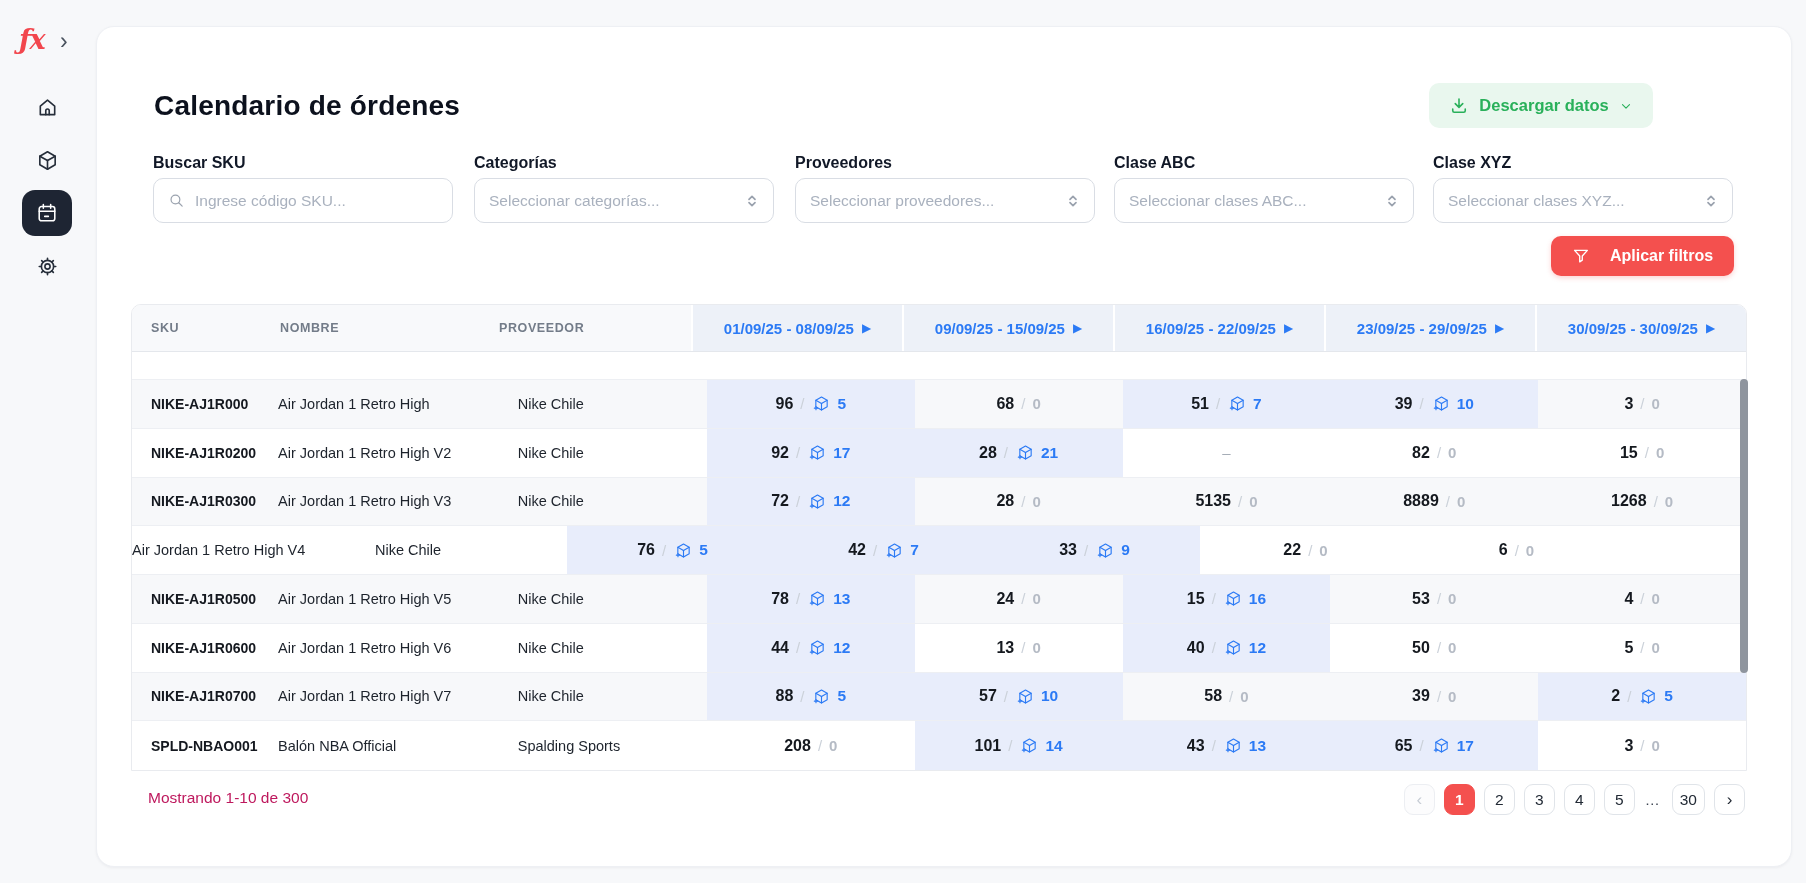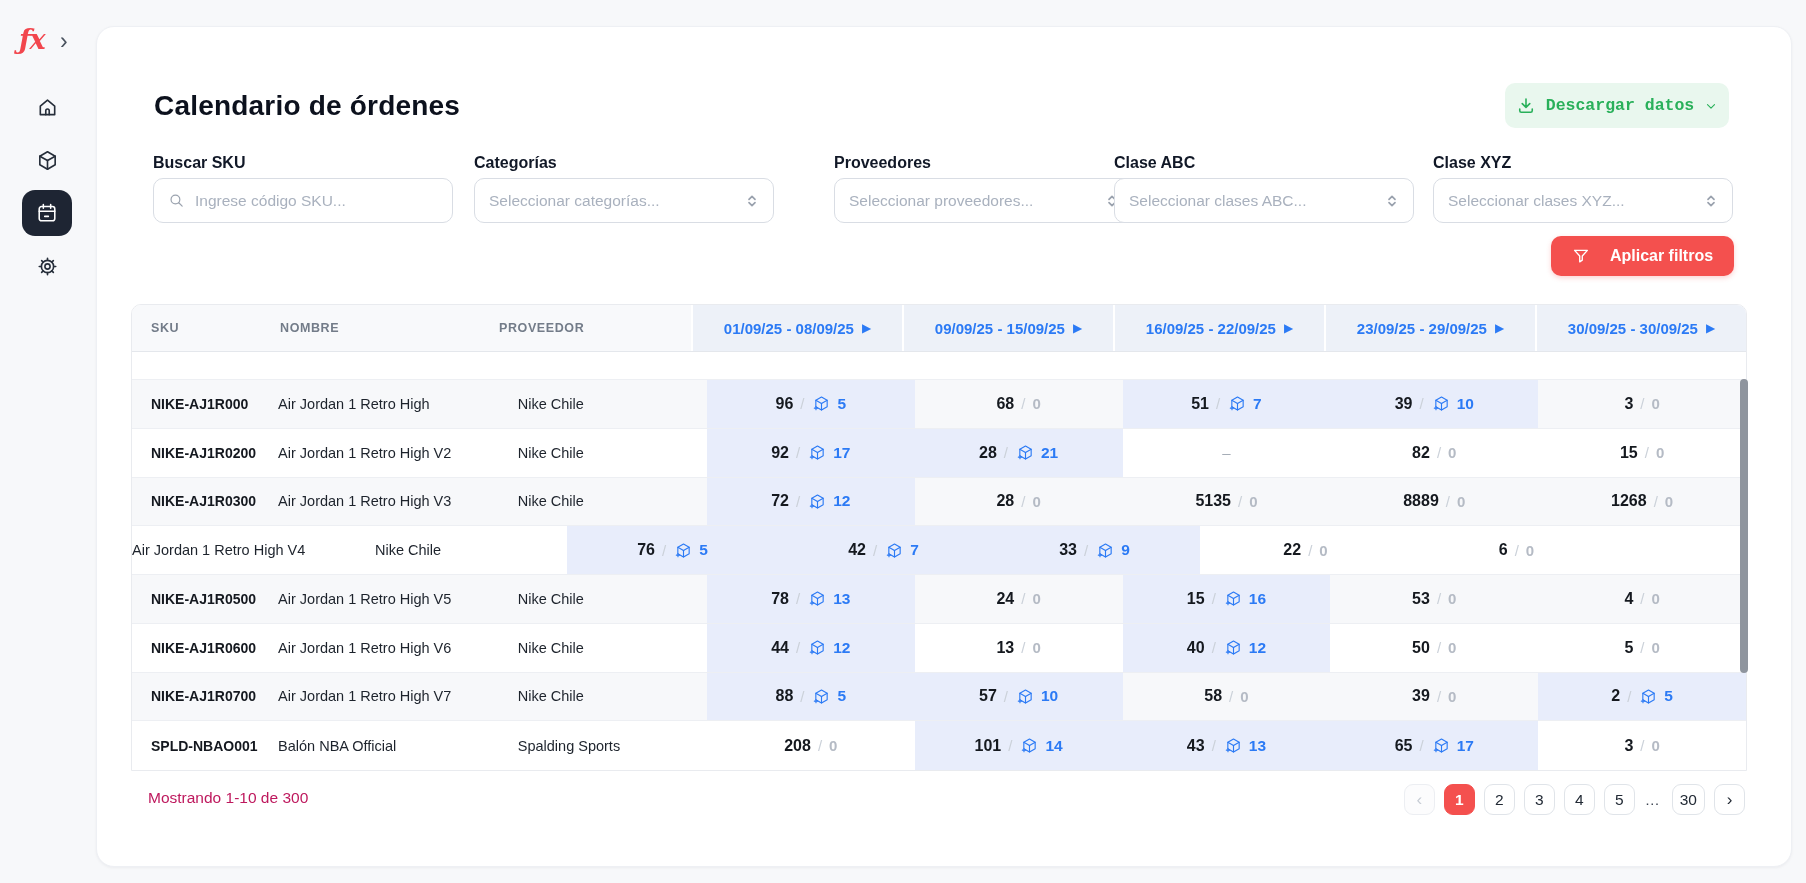--- a/index.html
+++ b/index.html
@@ -20,29 +20,29 @@
   .nav-calendar { top:190px; left:22px; width:50px; height:46px; background:#1e2533; border-radius:13px; }
   .nav-calendar svg { stroke:#ffffff; width:22px; height:22px; }
 
   
   .card { position:absolute; left:96px; top:26px; width:1696px; height:841px; background:#fff;
     border:1px solid #eef0f4; border-radius:18px; box-shadow:0 1px 3px rgba(16,24,40,.05); }
 
   .title { position:absolute; left:57px; top:60px; font-size:28px; line-height:38px; font-weight:800;
     color:#0c111d; letter-spacing:.2px; }
 
-  .download-btn { position:absolute; left:1408px; top:56px; width:224px; height:45px; background:#e9f7ee;
+  .download-btn { position:absolute; left:1332px; top:56px; width:224px; height:45px; background:#e9f7ee;
     border:none; border-radius:10px; display:flex; align-items:center; justify-content:center; gap:10px;
-    cursor:pointer;font-family:Liberation Mono, monospace; }
+    cursor:pointer; }
   .download-btn .lbl { color:#29b05a; font-size:16.5px; font-weight:700; }
   .download-btn svg { fill:none; stroke:#29b05a; stroke-width:1.9; stroke-linecap:round; stroke-linejoin:round; }
 
   
   .filter { position:absolute; top:126px; width:300px; }
-  .f-sku { left:56px; } .f-cat { left:377px; } .f-prov { left:737px; } .f-abc { left:1017px; } .f-xyz { left:1336px; }
+  .f-sku { left:56px; } .f-cat { left:377px; } .f-prov { left:698px; } .f-abc { left:1017px; } .f-xyz { left:1336px; }
   .filter .flabel { font-size:16px; line-height:20px; font-weight:700; color:#111827; }
   .fbox { position:absolute; top:25px; left:0; width:300px; height:45px; border:1px solid #d9dde4;
     border-radius:10px; background:#fff; display:flex; align-items:center; padding:0 14px; gap:10px; }
   .fbox input { border:none; outline:none; flex:1; font-size:15.5px; color:#343c48; min-width:0;
     font-family:inherit; background:transparent; }
   .fbox input::placeholder { color:#a9b1be; }
   .fbox .ph { flex:1; font-size:15.5px; color:#a9b1be; white-space:nowrap; overflow:hidden; }
   .fbox svg { fill:none; stroke:#9aa2ae; stroke-width:1.7; stroke-linecap:round; stroke-linejoin:round; flex:none; }
   .fbox.select { cursor:pointer; }
 

